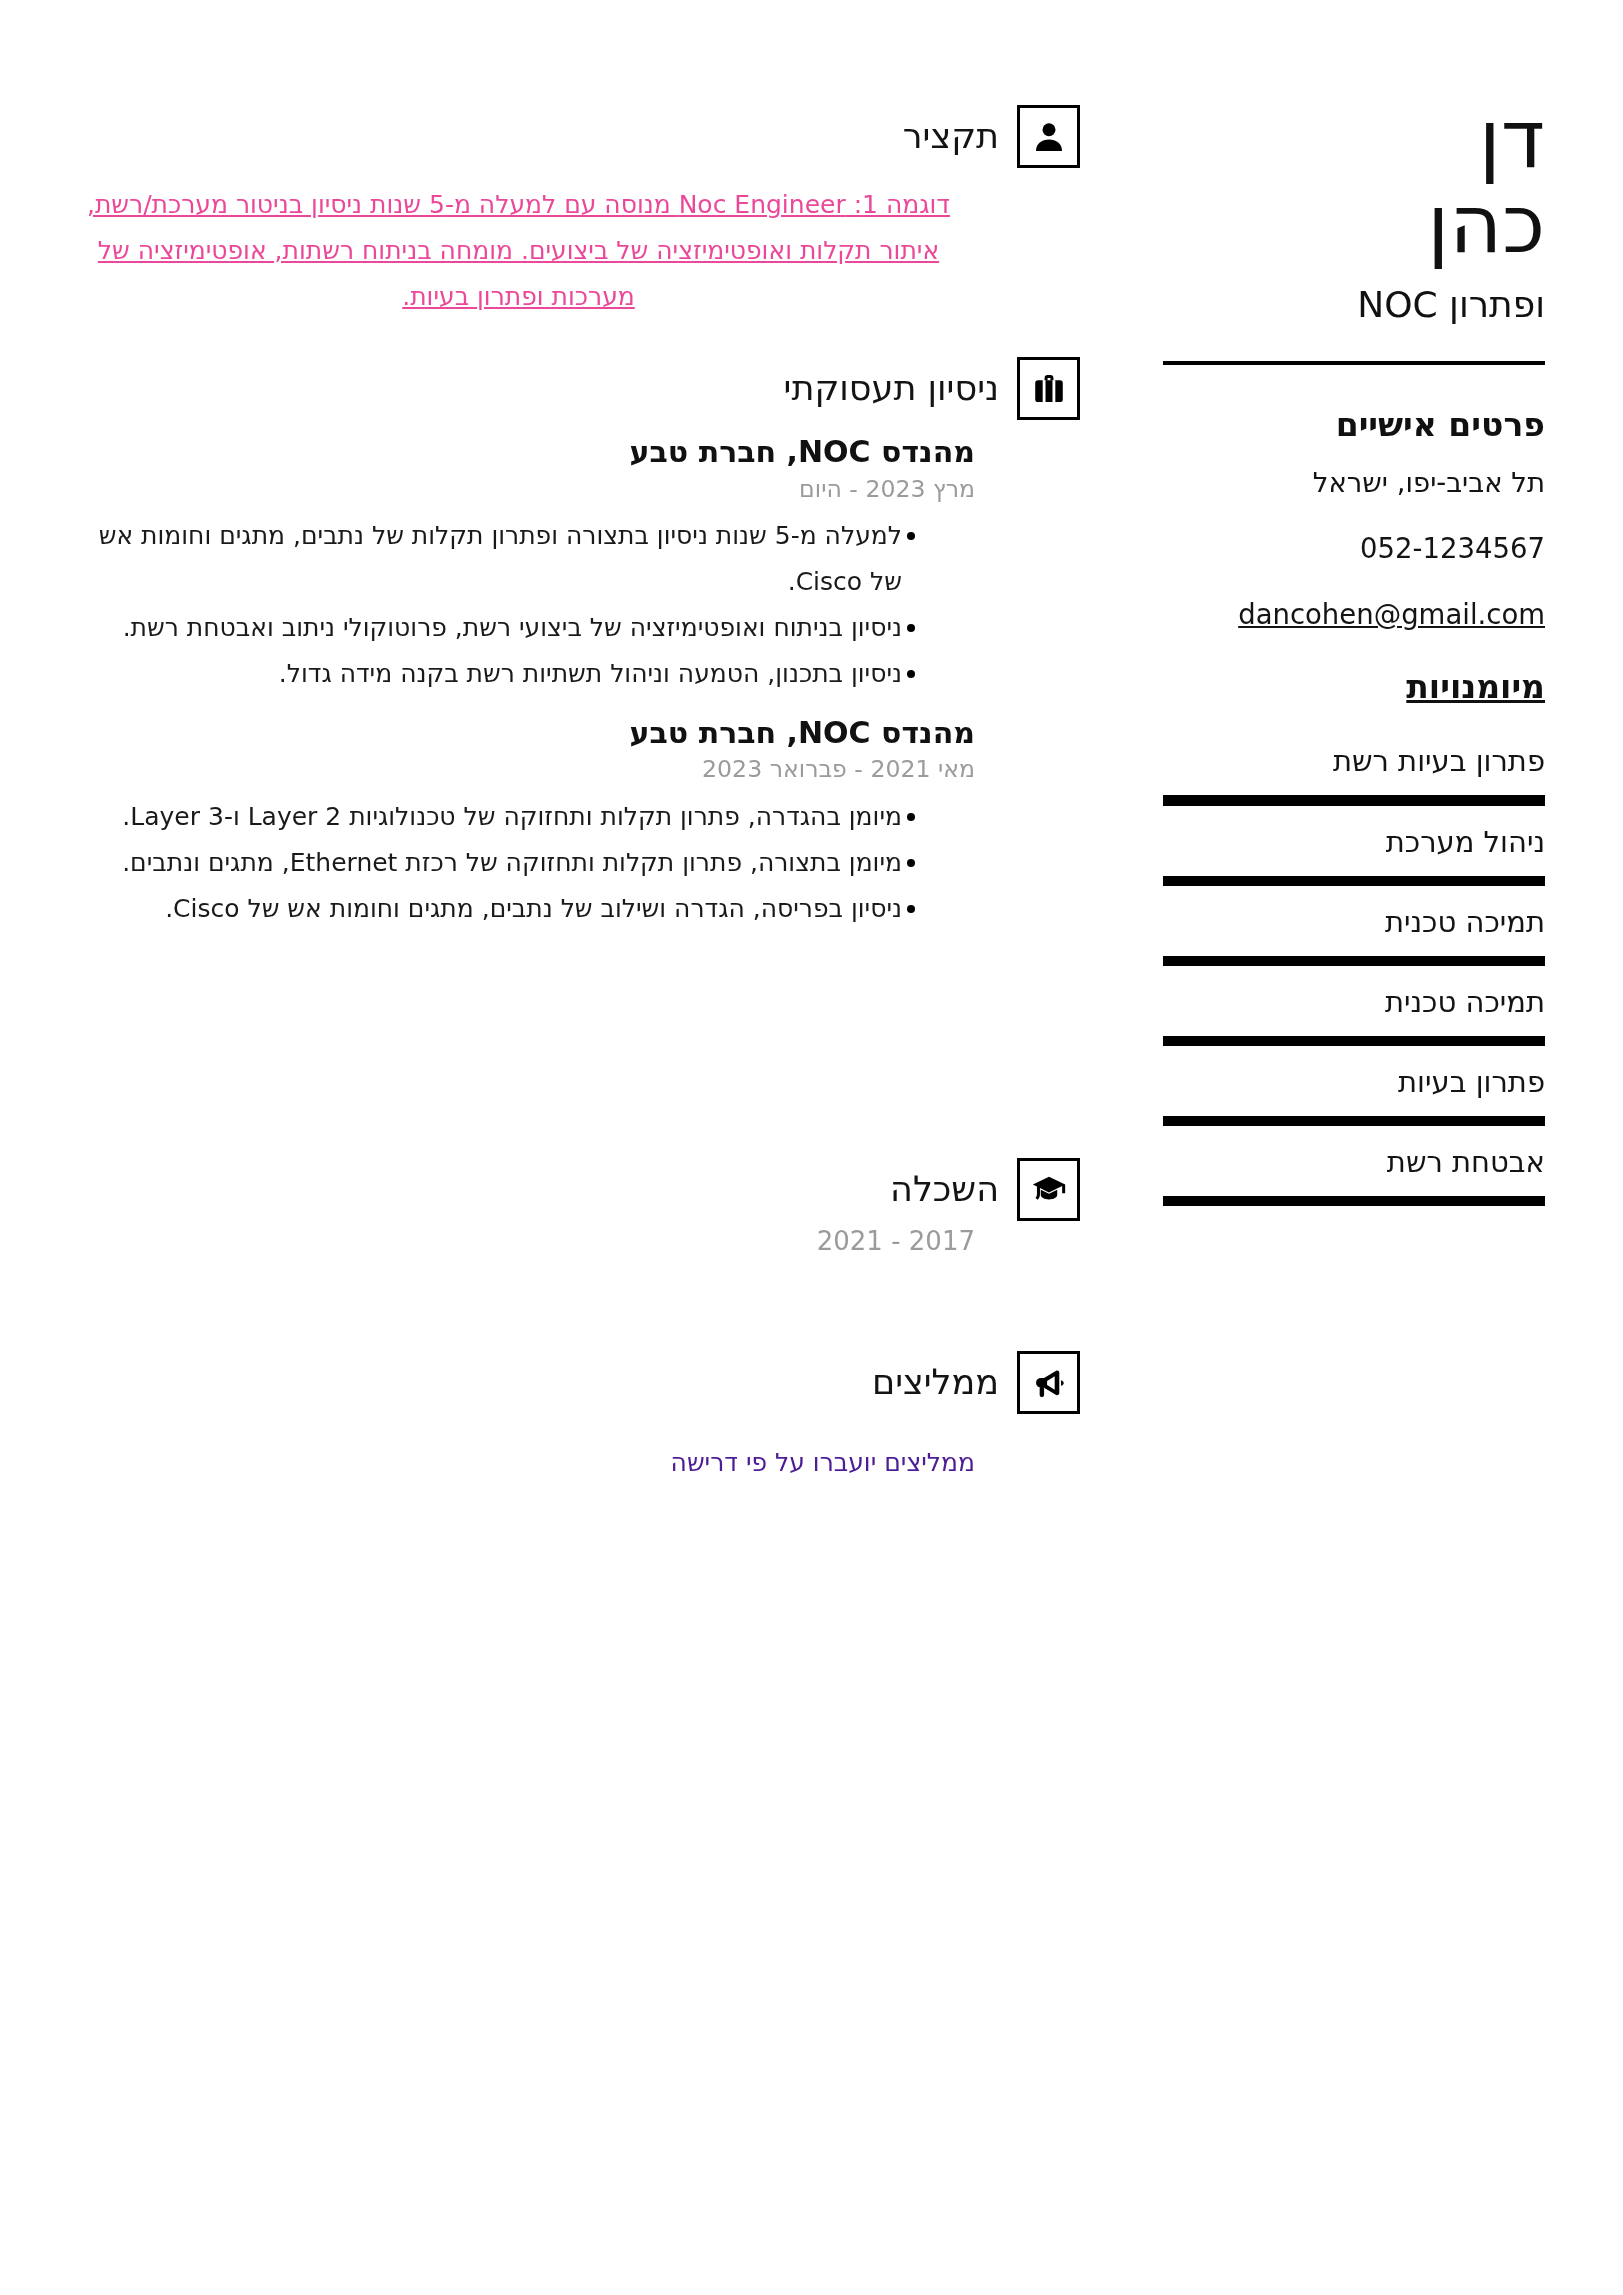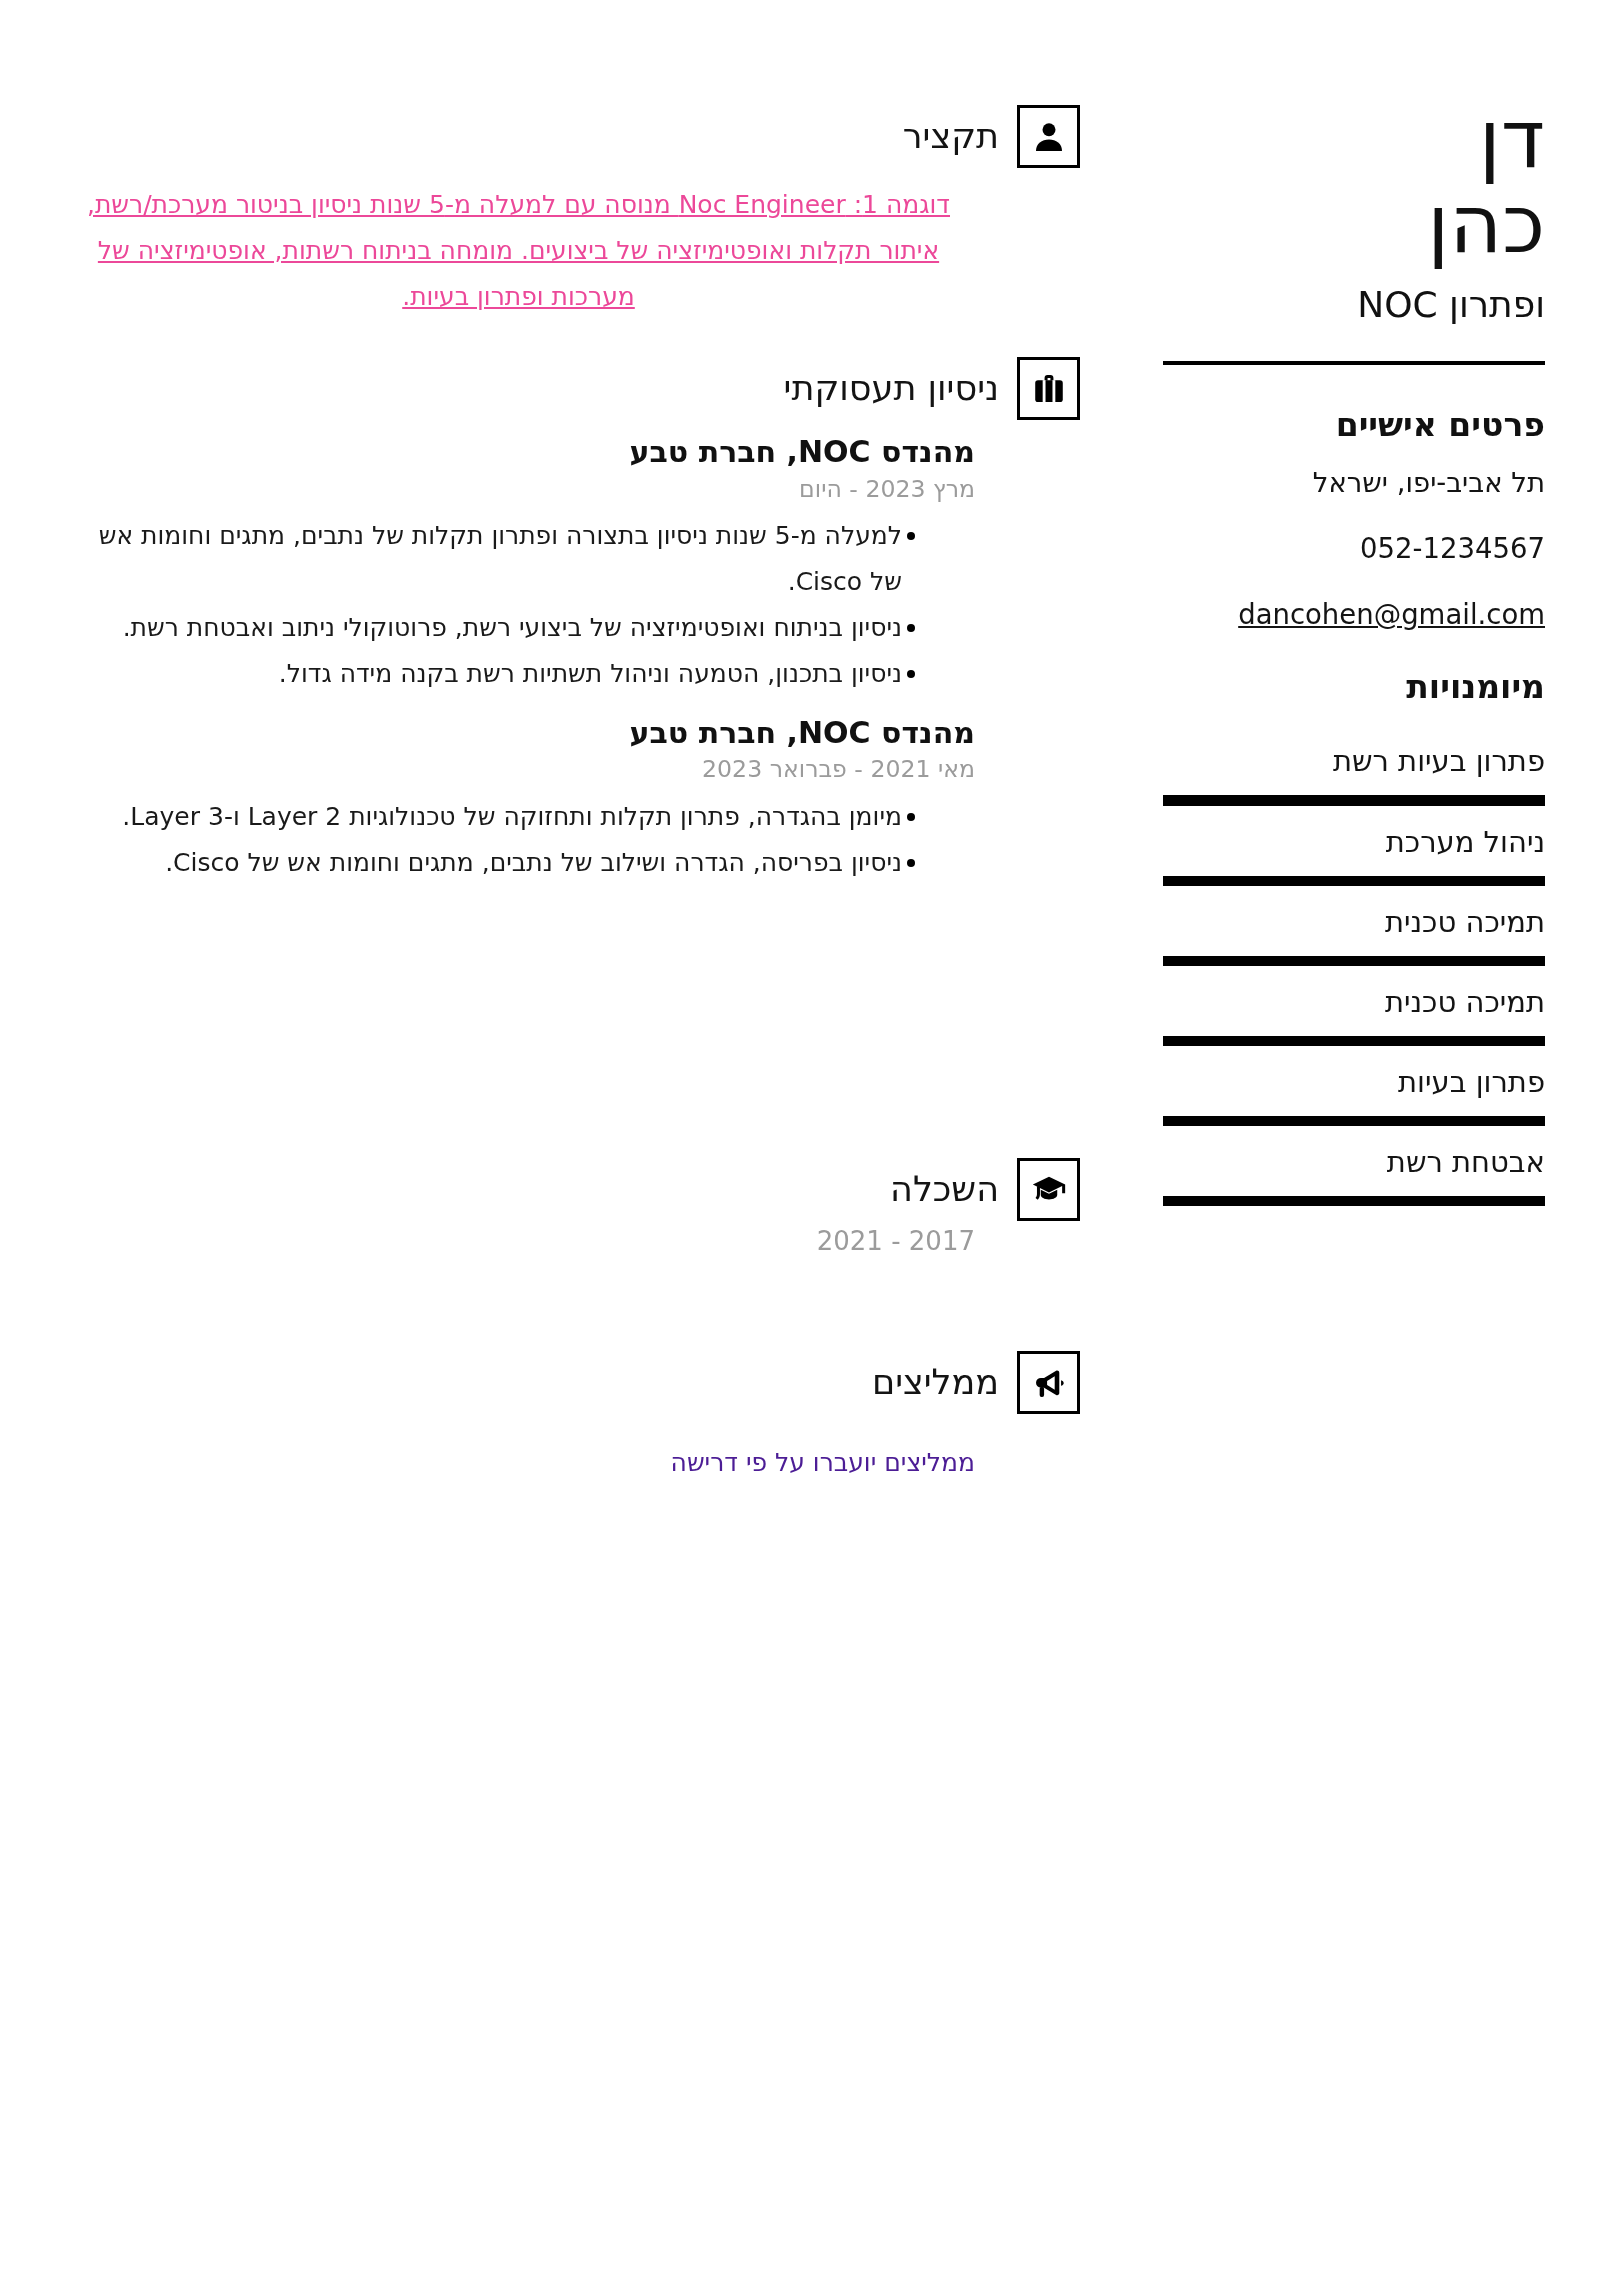--- a/index.html
+++ b/index.html
@@ -8,21 +8,21 @@
 
   
   .sidebar{position:absolute;top:0;right:78px;width:382px;text-align:right;}
   .name{margin:97px 0 0;font-size:81px;line-height:85px;font-weight:400;color:#111;display:flex;flex-direction:column;}
   .role{font-size:36px;line-height:42px;margin-top:17px;color:#111;}
   .divider{height:3.9px;background:#000;margin-top:35px;width:100%;}
   .side-heading{font-size:33px;font-weight:700;line-height:41px;margin:39px 0 0;color:#111;}
   .contacts{margin-top:23.6px;}
   .contact-line{display:block;font-size:27.5px;line-height:29px;margin-bottom:37px;color:#141414;text-align:right;}
   .email{text-decoration:underline;color:#141414;cursor:pointer;}
-  .skills-heading{margin-top:4.6px;}
+  .skills-heading{margin-top:4.6px;text-decoration:underline;}
   .skills{margin-top:38px;}
   .skill{margin-bottom:19.6px;}
   .skill-label{font-size:29px;line-height:33px;color:#141414;}
   .skill-bar{margin-top:17px;height:10.5px;width:100%;background:#ffffff;}
   .skill-fill{height:100%;background:#000;margin-right:0;}
 
   
   .sec{position:absolute;right:543px;width:1018px;}
   .sec-summary{top:105px;}
   .sec-experience{top:357px;}
@@ -150,20 +150,21 @@
             <li>ניסיון בניתוח ואופטימיזציה של ביצועי רשת, פרוטוקולי ניתוב ואבטחת רשת.</li>
             <li>ניסיון בתכנון, הטמעה וניהול תשתיות רשת בקנה מידה גדול.</li>
           </ul>
   </article>
 
   <article class="job">
     <h3 class="job-title">מהנדס NOC, חברת טבע</h3>
     <div class="job-period">מאי 2021 - פברואר 2023</div>
     <ul class="bullets">
             <li>מיומן בהגדרה, פתרון תקלות ותחזוקה של טכנולוגיות Layer 2 ו-Layer 3.</li>
+            <li>מיומן בתצורה, פתרון תקלות ותחזוקה של רכזת Ethernet, מתגים ונתבים.</li>
             <li>ניסיון בפריסה, הגדרה ושילוב של נתבים, מתגים וחומות אש של Cisco.</li>
           </ul>
   </article>
 </div>
   </section>
 
   <section class="sec sec-education">
     <div class="sec-header">
       <div class="icon-box">
         <svg viewBox="0 0 24 24" fill="#000" aria-hidden="true">

